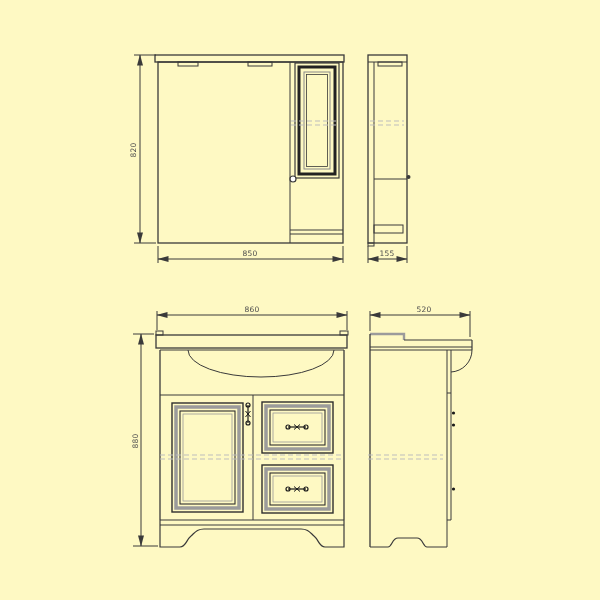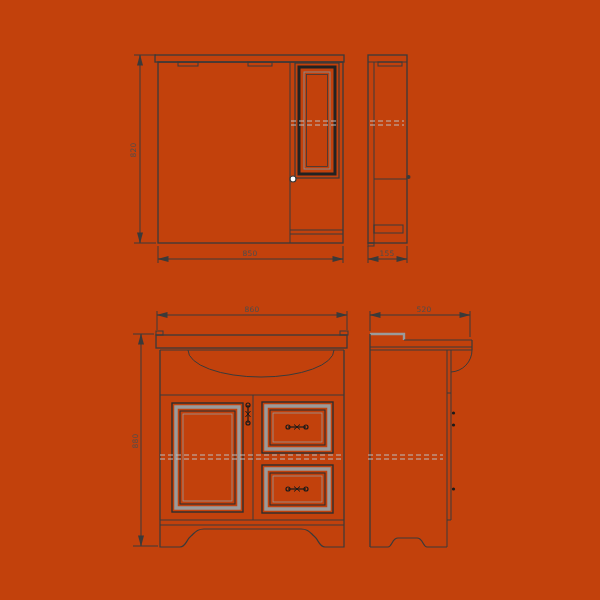--- a/index.html
+++ b/index.html
@@ -1,19 +1,19 @@
 <!DOCTYPE html>
 <html><head>
 <meta charset="utf-8">
 <style>
   html,body{margin:0;padding:0;background:#ffffff;}
   .canvas{
     position:relative;
     width:600px;height:600px;
-    background:#c2410c;
+    background:#fef9c3;
     font-family:"DejaVu Sans", sans-serif;
     overflow:hidden;
   }
   svg{position:absolute;left:0;top:0;}
   text{
     font-family:"DejaVu Sans", sans-serif;
     font-size:7.5px;
     fill:#4d4d4d;
     letter-spacing:.3px;
   }

